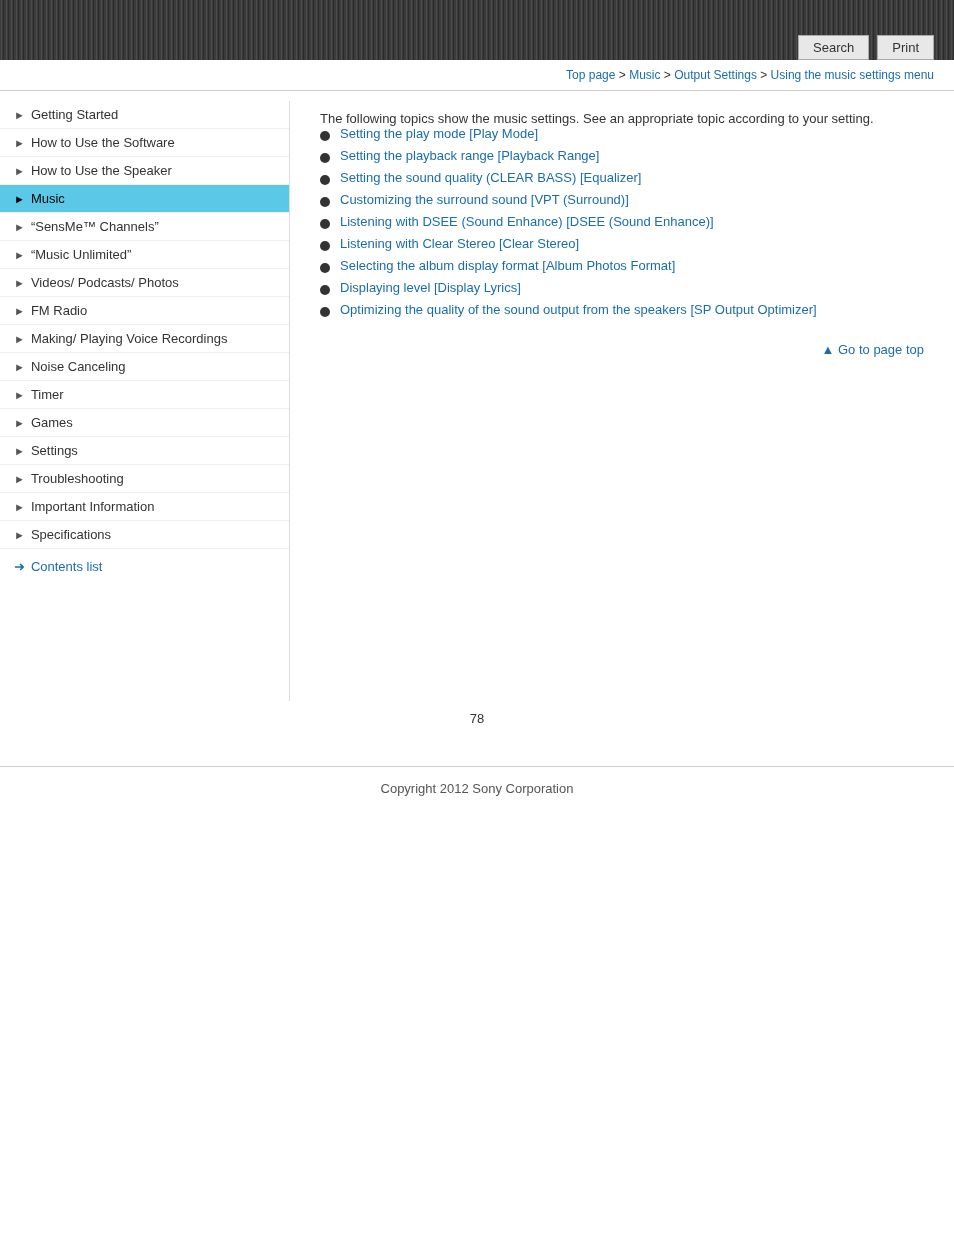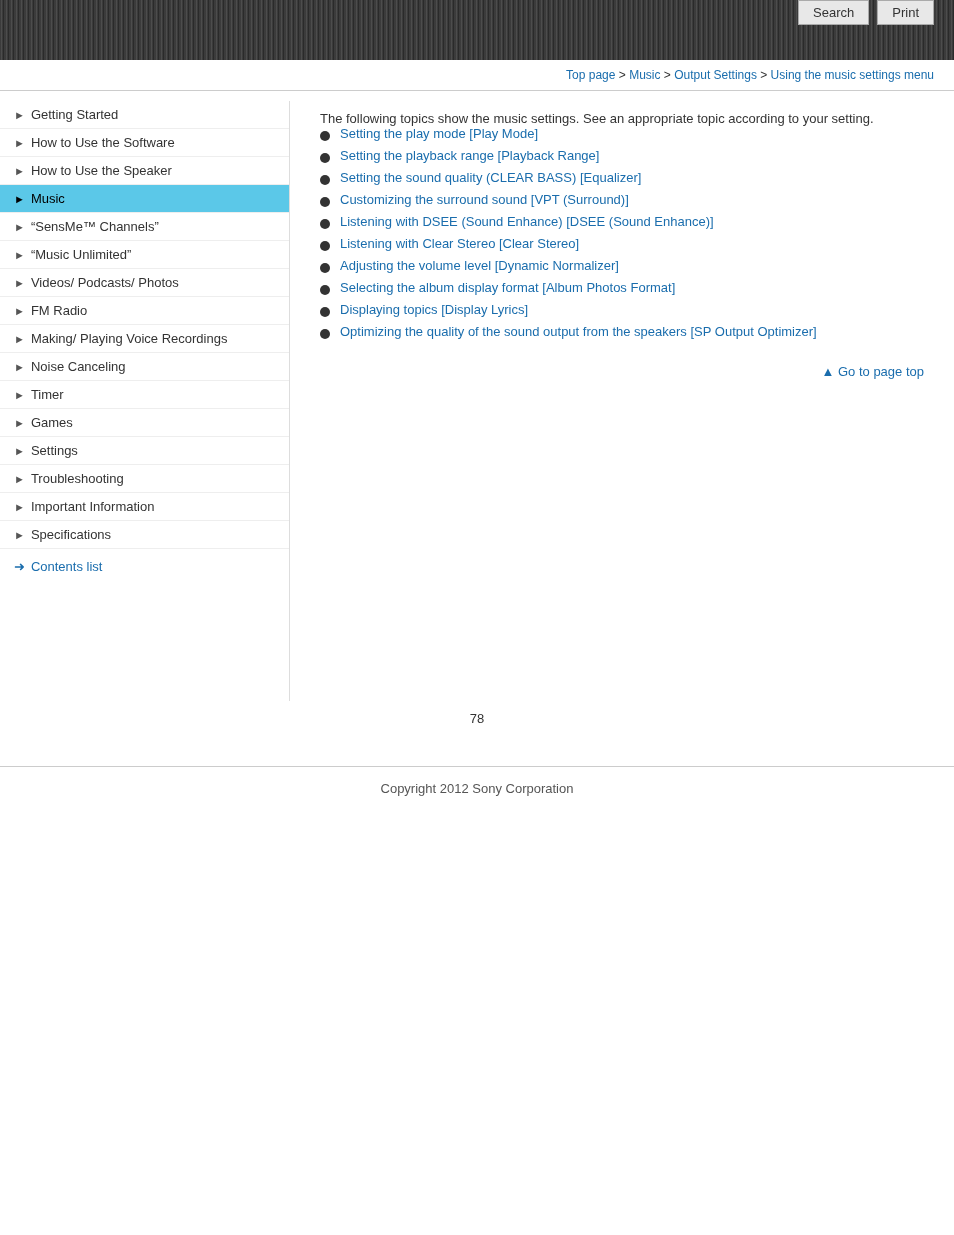--- a/index.html
+++ b/index.html
@@ -3,21 +3,21 @@
   <meta charset="utf-8">
   <style>
     * { margin: 0; padding: 0; box-sizing: border-box; }
     body { font-family: Arial, sans-serif; font-size: 13px; color: #333; background: #fff; width: 954px; }
 
     
     .header {
       background: repeating-linear-gradient(90deg, #333 0px, #555 2px, #222 3px, #444 5px);
       height: 60px;
       display: flex;
-      align-items: flex-start;
+      align-items: flex-end;
       justify-content: flex-end;
       padding-right: 20px;
       gap: 8px;
     }
     .header-btn {
       background: #e8e8e8;
       border: 1px solid #aaa;
       padding: 4px 14px;
       cursor: pointer;
       font-size: 13px;
@@ -264,29 +264,25 @@
       <li>
         <span class="bullet"></span>
         <a class="topic-link">Listening with DSEE (Sound Enhance) [DSEE (Sound Enhance)]</a>
       </li>
       <li>
         <span class="bullet"></span>
         <a class="topic-link">Listening with Clear Stereo [Clear Stereo]</a>
       </li>
       <li>
         <span class="bullet"></span>
-        <a class="topic-link">Adjusting the volume level [Dynamic Normalizer]</a>
-      </li>
-      <li>
-        <span class="bullet"></span>
         <a class="topic-link">Selecting the album display format [Album Photos Format]</a>
       </li>
       <li>
         <span class="bullet"></span>
-        <a class="topic-link">Displaying topics [Display Lyrics]</a>
+        <a class="topic-link">Displaying level [Display Lyrics]</a>
       </li>
       <li>
         <span class="bullet"></span>
         <a class="topic-link">Optimizing the quality of the sound output from the speakers [SP Output Optimizer]</a>
       </li>
     </ul>
 
     <div class="go-to-top">
       <a>▲ Go to page top</a>
     </div>

